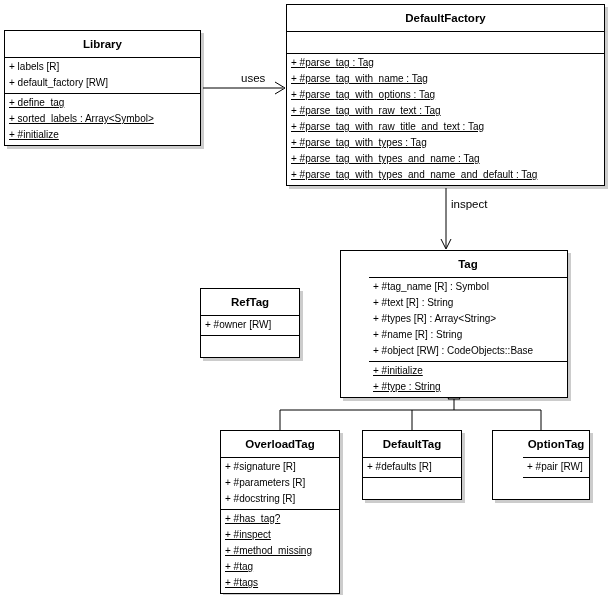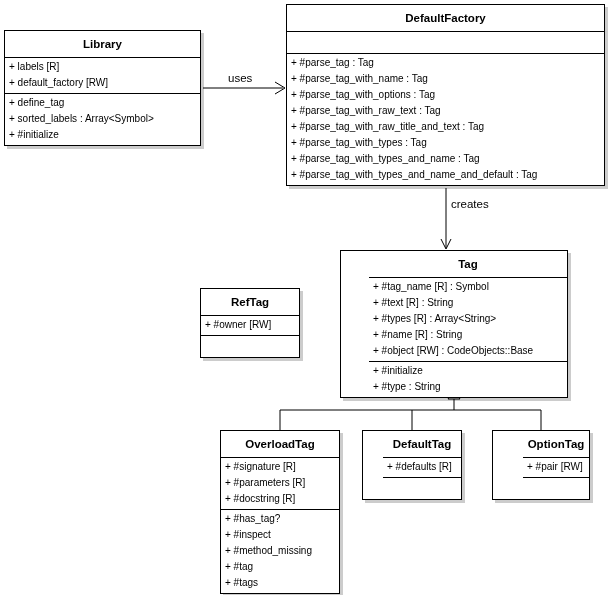--- a/index.html
+++ b/index.html
@@ -38,20 +38,21 @@
     padding: 6px 4px 6px 4px;
     border-bottom: 1px solid #000000;
     white-space: nowrap;
   }
   .uml-section {
     border-bottom: 1px solid #000000;
     padding: 1px 0 2px 0;
   }
   .uml-section:last-child {
     border-bottom: none;
+    text-decoration: underline;
   }
   .uml-section.empty {
     height: 18px;
   }
   .uml-row {
     font-size: 10px;
     line-height: 16px;
     color: #000000;
     padding: 0 3px 0 4px;
     white-space: nowrap;
@@ -99,22 +100,22 @@
       <line x1="454" y1="399" x2="454" y2="410" stroke="#000000" stroke-width="1"></line>
 
       <line x1="280" y1="410" x2="541" y2="410" stroke="#000000" stroke-width="1"></line>
 
       <line x1="280" y1="410" x2="280" y2="430" stroke="#000000" stroke-width="1"></line>
       <line x1="412" y1="410" x2="412" y2="430" stroke="#000000" stroke-width="1"></line>
       <line x1="541" y1="410" x2="541" y2="430" stroke="#000000" stroke-width="1"></line>
     </g>
   </svg>
 
-  <div class="edge-label" style="left:228px; top:72px;">uses</div>
-  <div class="edge-label" style="left:451px; top:198px;">creates</div>
+  <div class="edge-label" style="left:241px; top:72px;">uses</div>
+  <div class="edge-label" style="left:451px; top:198px;">inspect</div>
 
   <div class="uml-class" style="left:4px; top:30px; width:197px;">
     <div class="uml-title">Library</div>
     <div class="uml-section">
       <div class="uml-row">+ labels [R]</div>
       <div class="uml-row">+ default_factory [RW]</div>
     </div>
     <div class="uml-section">
       <div class="uml-row">+ define_tag</div>
       <div class="uml-row">+ sorted_labels : Array&lt;Symbol&gt;</div>
@@ -169,21 +170,21 @@
     </div>
     <div class="uml-section">
       <div class="uml-row">+ #has_tag?</div>
       <div class="uml-row">+ #inspect</div>
       <div class="uml-row">+ #method_missing</div>
       <div class="uml-row">+ #tag</div>
       <div class="uml-row">+ #tags</div>
     </div>
   </div>
 
-  <div class="uml-class" style="left:362px; top:430px; width:100px;padding-left:20px;">
+  <div class="uml-class" style="left:362px; top:430px; width:100px;">
     <div class="uml-title">DefaultTag</div>
     <div class="uml-section">
       <div class="uml-row">+ #defaults [R]</div>
     </div>
     <div class="uml-section empty"></div>
   </div>
 
   <div class="uml-class" style="left:492px; top:430px; width:98px;padding-left:30px;">
     <div class="uml-title">OptionTag</div>
     <div class="uml-section">

